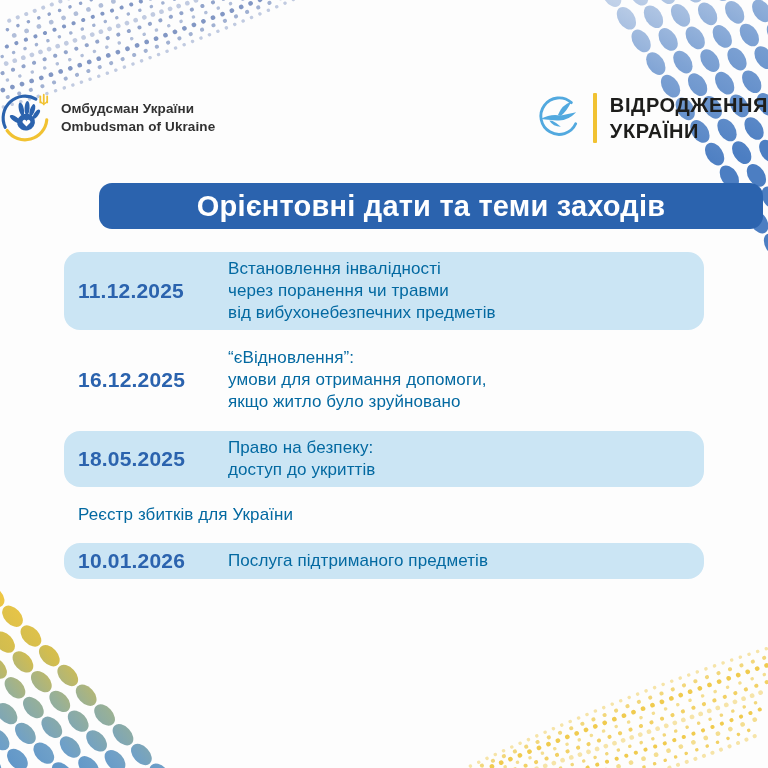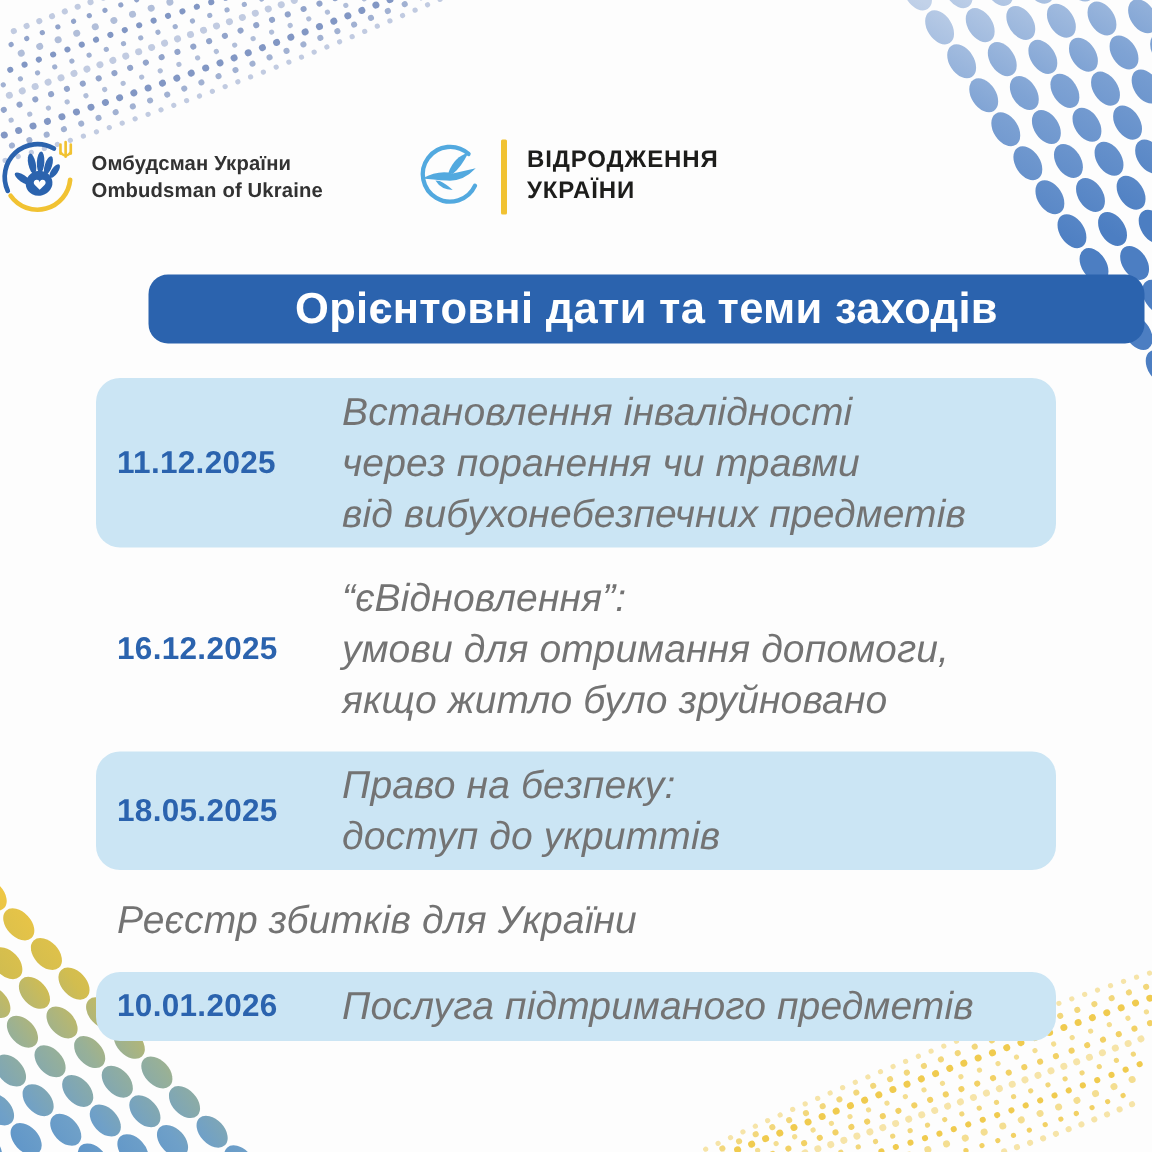--- a/index.html
+++ b/index.html
@@ -8,44 +8,44 @@
     background:#fdfdfd;font-family:"Liberation Sans",sans-serif;
   }
   svg.decor{position:absolute;pointer-events:none;}
   #wave-tl{left:0;top:0;}
   #halftone-tr{right:0;top:0;}
   #halftone-bl{left:0;bottom:0;}
   #wave-br{right:0;bottom:0;}
 
   .logos{
     position:absolute;top:86px;left:0;right:0;height:64px;
-    display:flex;justify-content:flex-start;align-items:center;gap:58px;
+    display:flex;justify-content:space-between;align-items:center;gap:58px;
   }
   .logo{display:flex;align-items:center;}
   .logo-omb{gap:11px;}
   .omb-text{font-size:13.5px;font-weight:bold;color:#323232;line-height:1.32;letter-spacing:.1px;}
   .logo-vid{gap:13px;}
   .vid-bar{width:4px;height:50px;background:#F1C232;border-radius:1px;}
-  .vid-text{font-size:16px;font-weight:800;color:#1d1d1b;line-height:1.3;letter-spacing:.6px;}
+  .vid-text{font-size:20px;font-weight:800;color:#1d1d1b;line-height:1.3;letter-spacing:.6px;}
 
   .banner{
     position:absolute;top:183px;left:99px;width:664px;height:46px;
     border-radius:13px;background:#2B63AE;color:#ffffff;
     display:flex;align-items:center;justify-content:center;
     font-size:29px;font-weight:bold;letter-spacing:.2px;
   }
 
   .schedule{
     position:absolute;top:252px;left:64px;width:640px;
     display:flex;flex-direction:column;gap:11px;
   }
   .row{display:flex;align-items:center;padding:6px 14px;border-radius:16px;}
   .row.hl{background:#CBE5F4;}
   .date{flex:0 0 150px;width:150px;font-weight:bold;font-size:21px;color:#2B63AE;letter-spacing:.2px;}
-  .topic{font-size:26px;color:#737373;line-height:1.3;white-space:pre-line;letter-spacing:.1px;font-style:italic;}
+  .topic{font-size:17px;color:#0369a1;line-height:1.3;white-space:pre-line;letter-spacing:.1px;}
 </style>
 </head>
 <body>
 
 <div class="canvas">
 
   <svg id="wave-tl" class="decor" width="320" height="135">
       <path d="M -14 112 Q 140 68 315 -10" fill="none" stroke="#6E86BA" stroke-width="3.4" stroke-linecap="round" stroke-dasharray="0.1 9" stroke-dashoffset="0" opacity="0.42"></path>
       <path d="M -12 103 Q 140 58 310 -14" fill="none" stroke="#6E86BA" stroke-width="4" stroke-linecap="round" stroke-dasharray="0.1 12" stroke-dashoffset="3.3" opacity="0.64"></path>
       <path d="M -10 94 Q 140 48 305 -18" fill="none" stroke="#6E86BA" stroke-width="4.6" stroke-linecap="round" stroke-dasharray="0.1 10" stroke-dashoffset="6.6" opacity="0.86"></path>

